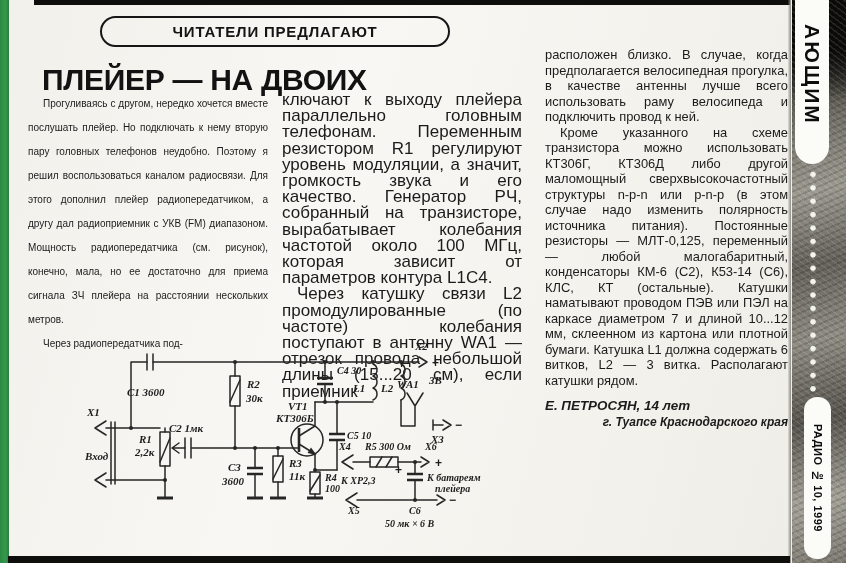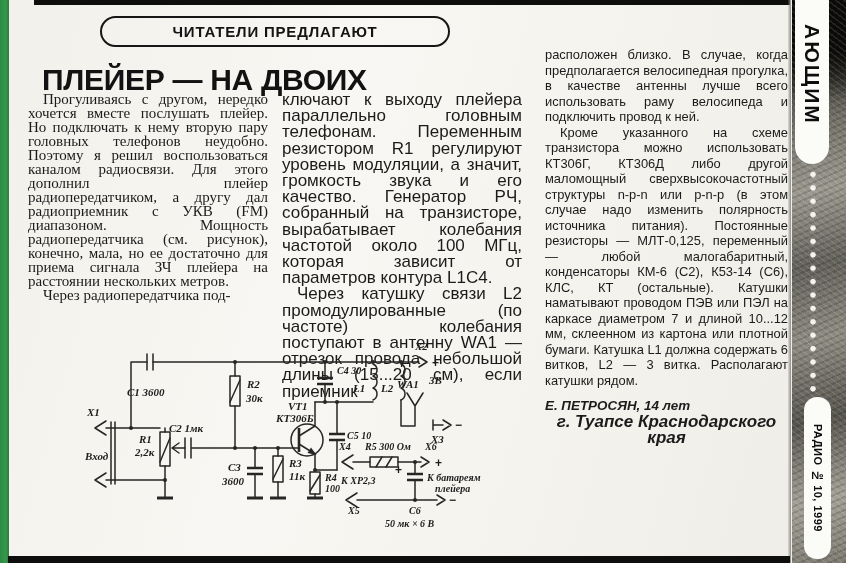--- a/index.html
+++ b/index.html
@@ -15,25 +15,25 @@
   
   .header-pill{position:absolute;left:100px;top:16px;width:346px;height:27px;
                border:2px solid #161616;border-radius:16px;display:flex;align-items:center;
                justify-content:center;font-weight:700;font-size:15px;letter-spacing:.8px;color:#141414;}
   .title{position:absolute;left:26px;top:47px;margin:16px;font-size:30px;font-weight:800;
          letter-spacing:-.3px;color:#121212;white-space:nowrap;}
   
   .col{position:absolute;text-align:justify;color:#1b1b1b;hyphens:auto;}
   .col p{margin:0;}
   .col .indent{text-indent:15px;}
-  .col1{left:28px;top:92px;width:240px;font-size:15px;line-height:14px;font-family:Liberation Serif, serif;}
+  .col1{left:28px;top:92px;width:240px;font-size:10px;line-height:24px;}
   .col2{left:282px;top:92px;width:240px;font-size:17px;line-height:16.2px;}
   .col3{left:545px;top:16px;width:243px;font-size:12.9px;line-height:15.5px;margin-top:31px;}
   .author{text-align:left;font-weight:700;font-style:italic;margin-top:10px !important;font-size:13.4px;}
-  .city{text-align:center;font-weight:700;font-style:italic;font-size:17px;line-height:16px;}
+  .city{text-align:right;font-weight:700;font-style:italic;font-size:12px;line-height:16px;}
   
   .schematic{position:absolute;left:85px;top:340px;width:400px;height:195px;}
   .schematic .w{stroke:#262626;stroke-width:1.5;fill:none;stroke-linecap:round;stroke-linejoin:round;}
   .schematic .thick{stroke:#262626;stroke-width:3;fill:none;stroke-linecap:butt;}
   .schematic .bar{stroke:#262626;stroke-width:2.6;fill:none;}
   .schematic .dot{fill:#262626;stroke:none;}
   .schematic text{fill:#1d1d1d;font-family:"Liberation Serif",serif;font-style:italic;
                   font-weight:600;font-size:11px;}
   .schematic text.sm{font-size:10px;}
   .schematic text.plus{font-family:"Liberation Sans",sans-serif;font-style:normal;font-size:12px;font-weight:700;}

